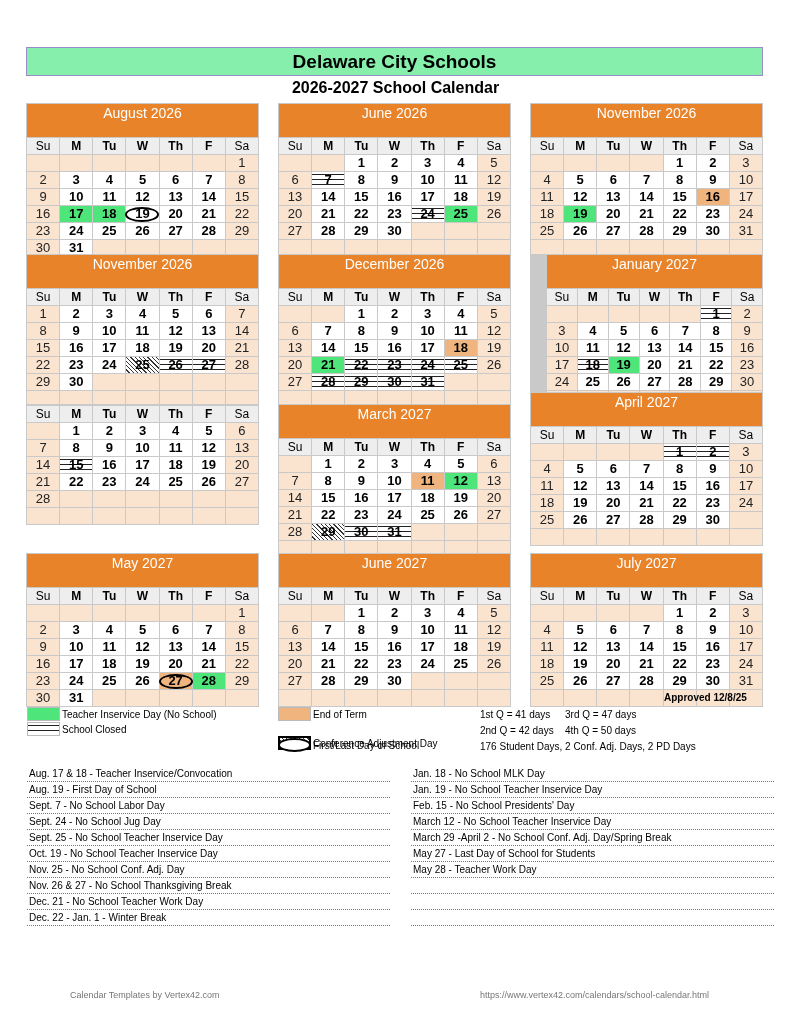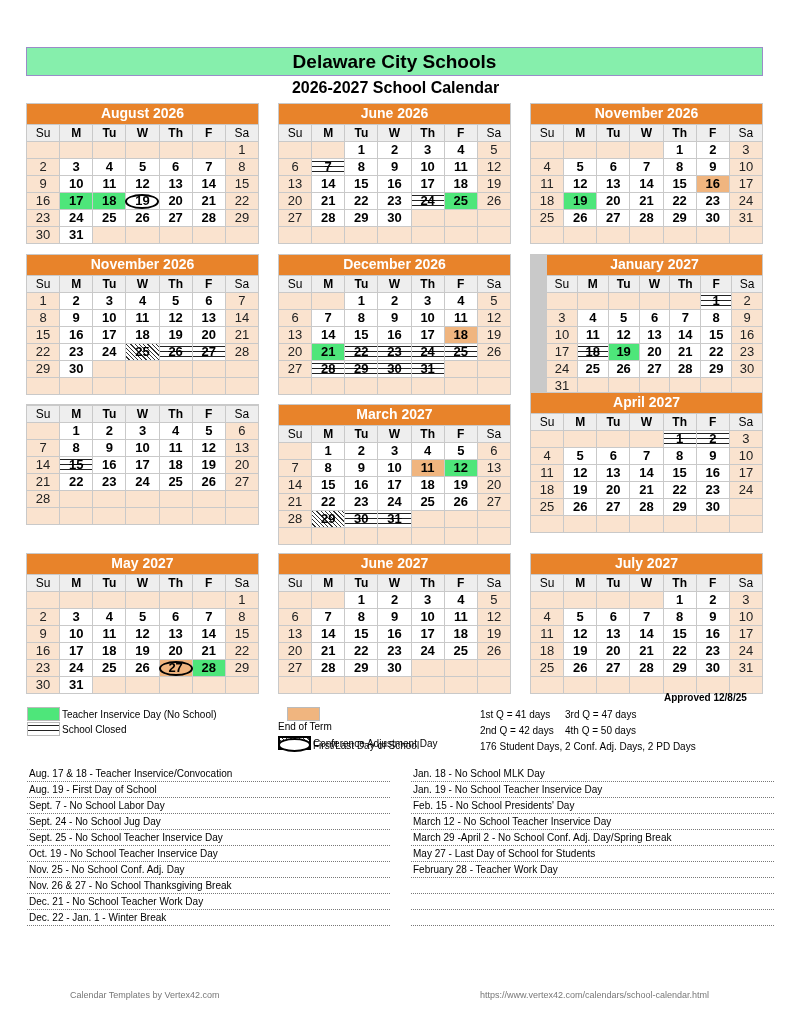--- a/index.html
+++ b/index.html
@@ -1,20 +1,20 @@
 <!DOCTYPE html>
 <html><head>
 <meta charset="utf-8">
 <style>
   * { box-sizing: border-box; margin: 0; padding: 0; }
   body { width: 791px; height: 1024px; background: #ffffff; font-family: "Liberation Sans", sans-serif; position: relative; overflow: hidden; color: #000; }
   .title-bar { position: absolute; left: 26px; top: 47px; width: 737px; height: 29px; background: #86efac; border: 1px solid #9a8cc8; display: flex; align-items: center; justify-content: center; font-weight: bold; font-size: 19px; }
   .subtitle { position: absolute; left: 0; top: 79px; width: 791px; text-align: center; font-weight: bold; font-size: 16px; }
   .month { position: absolute; width: 233px; border: 1px solid #c9c9c9; background: #c9c9c9; }
-  .month-header { height: 20px; background: #e8832a; color: #fff; font-weight: bold; font-size: 14px; text-align: center; line-height: 19px; }
+  .month-header { height: 33px; background: #e8832a; color: #fff; font-weight: normal; font-size: 14px; text-align: center; line-height: 19px; }
   .grid { display: grid; grid-template-columns: repeat(7, 1fr); gap: 1px; background: #c9c9c9; margin-top: 1px; }
   .dn { background: #eeeeee; height: 16px; font-size: 12px; text-align: center; line-height: 16px; }
   .dn.wkday { font-weight: bold; }
   .cell { height: 16px; font-size: 13px; text-align: center; line-height: 16px; background: #fae3cf; position: relative; }
   .cell.weekday { background: #ffffff; font-weight: bold; }
   .cell.weekend { background: #fae3cf; font-weight: normal; color: #222; }
   .cell.empty { background: #fae3cf; }
   .cell.inservice { background: #4ee67a; }
   .cell.endterm { background: #f0b57f; }
   .cell.closed { background: repeating-linear-gradient(to bottom, #fff 0px, #fff 2px, #222 2px, #222 3px, #fff 3px, #fff 5px); background-size: 100% 16px; }
@@ -695,21 +695,21 @@
 
 <div>
   <div class="legend-item" style="left:27px; top:707px;">
     <div class="swatch sw-green"></div>
     <span>Teacher Inservice Day (No School)</span>
   </div>
   <div class="legend-item" style="left:27px; top:722px;">
     <div class="swatch sw-closed"></div>
     <span>School Closed</span>
   </div>
-  <div class="legend-item" style="left:278px; top:707px;flex-direction:column;">
+  <div class="legend-item" style="left:278px; top:707px;">
     <div class="swatch sw-end"></div>
     <span>End of Term</span>
   </div>
   <div class="legend-item" style="left:278px; top:736px;">
     <div class="swatch sw-conf"></div>
     <span>Conference Adjustment Day</span>
   </div>
   <div class="legend-item" style="left:278px; top:738px;">
     <div class="swatch sw-oval"></div>
     <span>First/Last Day of School</span>
@@ -736,20 +736,20 @@
     <div class="note-line">Dec. 21 - No School Teacher Work Day</div>
     <div class="note-line">Dec. 22 - Jan. 1 - Winter Break</div>
   </div>
 <div class="notes" style="left:411px; top:766px;" id="notes-right">
     <div class="note-line">Jan. 18 - No School MLK Day</div>
     <div class="note-line">Jan. 19 - No School Teacher Inservice Day</div>
     <div class="note-line">Feb. 15 - No School Presidents' Day</div>
     <div class="note-line">March 12 - No School Teacher Inservice Day</div>
     <div class="note-line">March 29 -April 2 - No School Conf. Adj. Day/Spring Break</div>
     <div class="note-line">May 27 - Last Day of School for Students</div>
-    <div class="note-line">February 28 - Teacher Work Day</div>
+    <div class="note-line">May 28 - Teacher Work Day</div>
     <div class="note-line"></div>
     <div class="note-line"></div>
     <div class="note-line"></div>
   </div>
 
 <div class="footer-left">Calendar Templates by Vertex42.com</div>
 <div class="footer-right">https://www.vertex42.com/calendars/school-calendar.html</div>
 
 </body></html>

